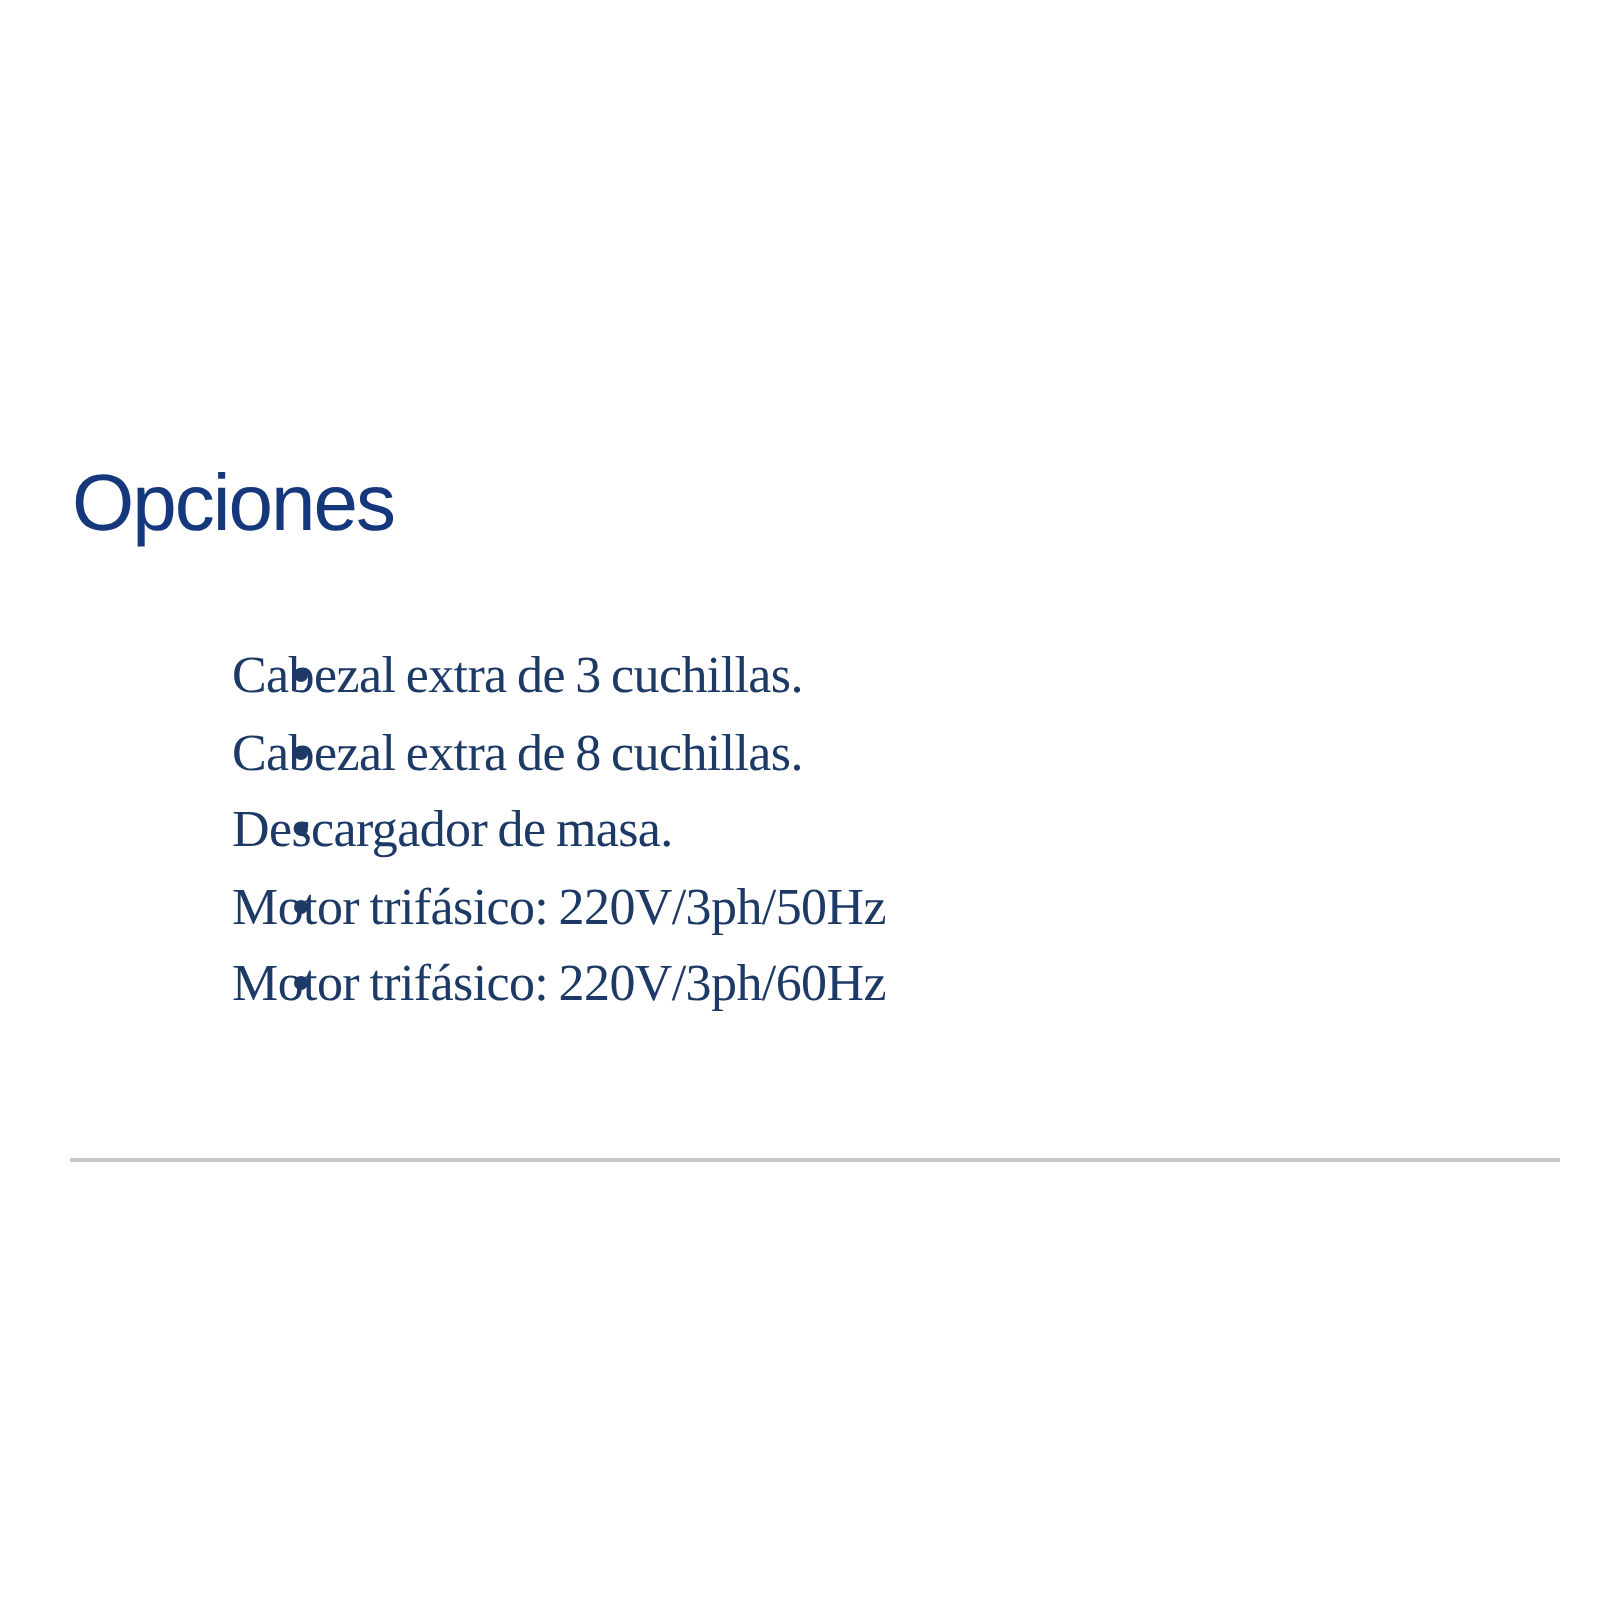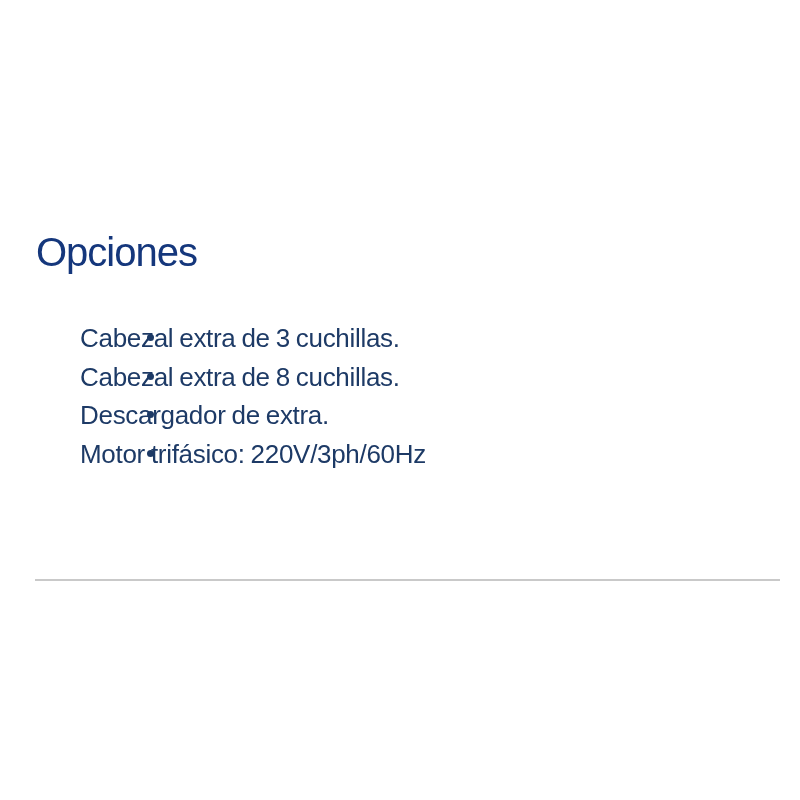--- a/index.html
+++ b/index.html
@@ -30,26 +30,27 @@
     position: absolute;
     left: 0;
     top: 319px;
     width: 800px;
     margin: 0;
     padding: 0;
     list-style: none;
   }
   .options-list li {
     position: relative;
-    padding-left: 80px;
+    padding-left: 116px;
     font-size: 26px;
     line-height: 38.6px;
     letter-spacing: -0.3px;
     word-spacing: -1px;
     color: var(--items-color, #1d3a66);
+    font-family: Liberation Serif, serif;
   }
   .options-list li::before {
     content: "";
     position: absolute;
     left: 147px;
     top: 15px;
     width: 7px;
     height: 7px;
     border-radius: 50%;
     background: var(--bullet-color, #1d3a66);
@@ -67,18 +68,19 @@
 </style>
 </head>
 <body>
 
 <div class="page">
   <h1 class="section-title">Opciones</h1>
 
   <ul class="options-list">
       <li>Cabezal extra de 3 cuchillas.</li>
       <li>Cabezal extra de 8 cuchillas.</li>
-      <li>Descargador de extra.</li>
+      <li>Descargador de masa.</li>
+      <li>Motor trifásico: 220V/3ph/50Hz</li>
       <li>Motor trifásico: 220V/3ph/60Hz</li>
     </ul>
 
   <hr class="divider">
 </div>
 
 </body></html>

